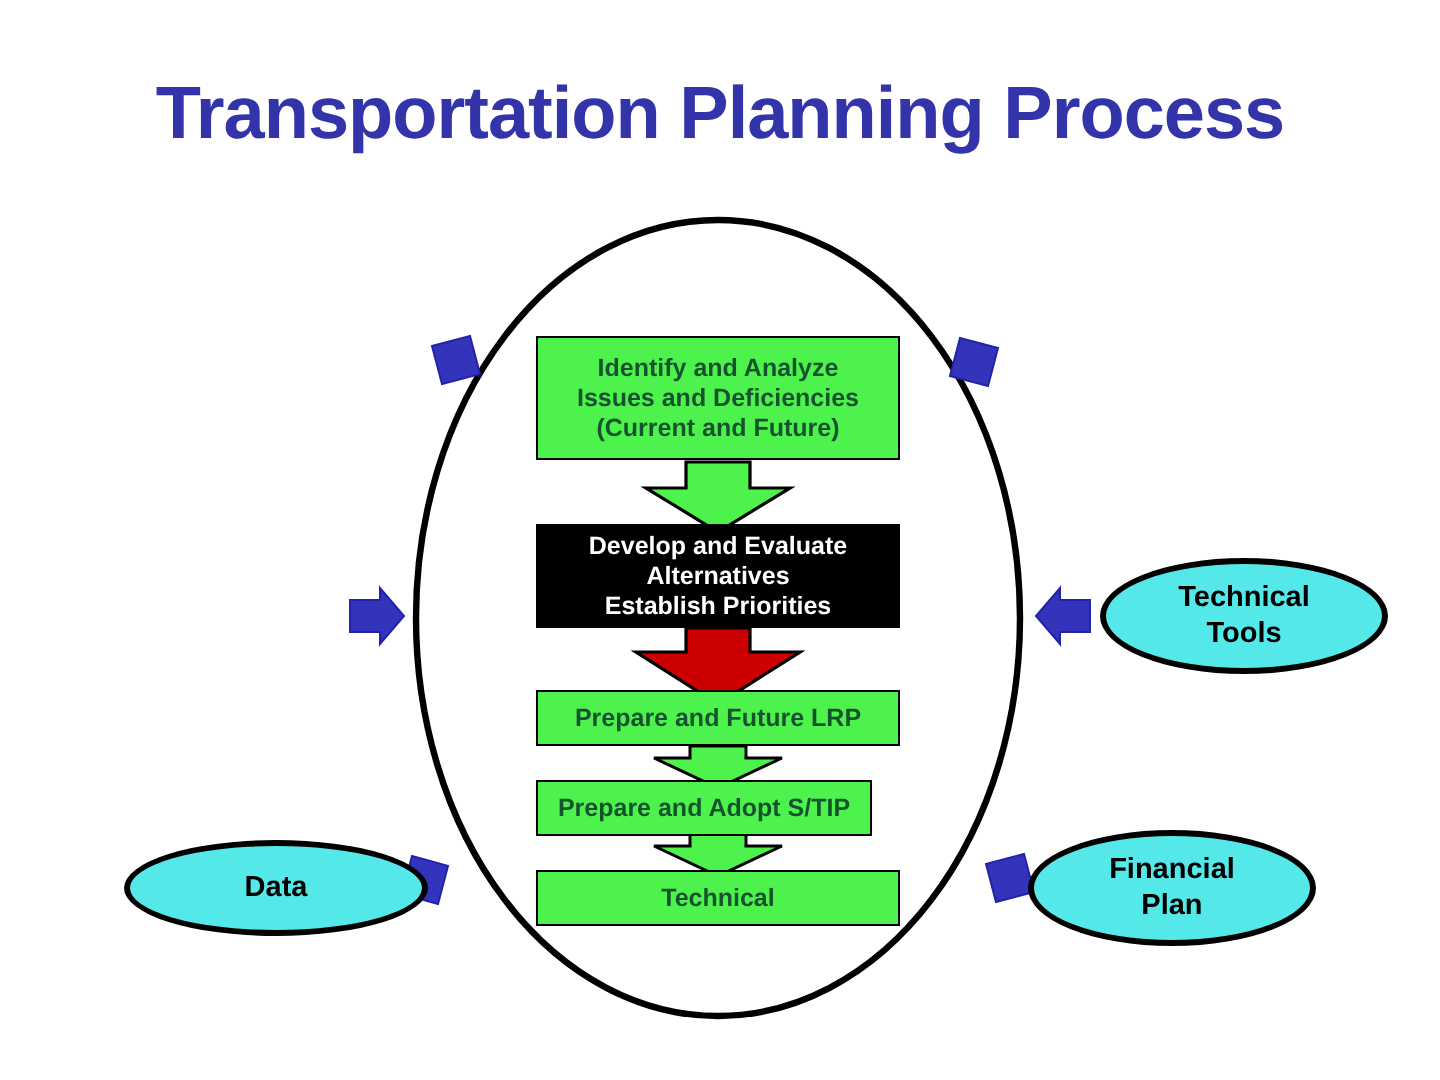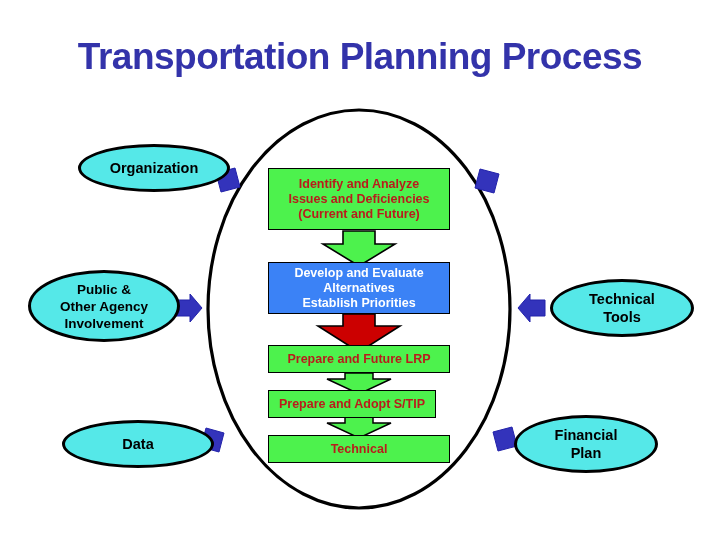--- a/index.html
+++ b/index.html
@@ -48,24 +48,24 @@
     box-sizing: border-box;
     border: 1.5px solid #000000;
     display: flex;
     align-items: center;
     justify-content: center;
     text-align: center;
     font-family: "Liberation Sans", sans-serif;
     font-weight: bold;
     font-size: 12.5px;
     line-height: 15px;
-    color: #b91c1c;
+    color: #14532d;
   }
   .proc-box.green { background: #4df24d; }
-  .proc-box.red   { background: #3b82f6; color: #ffffff; }
+  .proc-box.red   { background: #000000; color: #ffffff; }
 
   
   .oval {
     position: absolute;
     box-sizing: border-box;
     border: 3px solid #000000;
     border-radius: 50%;
     background: #55e8e8;
     display: flex;
     align-items: center;
@@ -120,25 +120,21 @@
   <div class="proc-box red nowrap-lines" style="left:268px; top:246px; width:182px; height:52px;">Develop and Evaluate
 Alternatives
 Establish Priorities</div>
 
   <div class="proc-box green nowrap-lines" style="left:268px; top:329px; width:182px; height:28px;">Prepare and Future LRP</div>
 
   <div class="proc-box green nowrap-lines" style="left:268px; top:374px; width:168px; height:28px;">Prepare and Adopt S/TIP</div>
 
   <div class="proc-box green nowrap-lines" style="left:268px; top:419px; width:182px; height:28px;">Technical</div>
 
-  <div class="oval nowrap-lines" style="left:78px; top:128px; width:152px; height:48px;">Organization</div>
 
-  <div class="oval small-text nowrap-lines" style="left:28px; top:254px; width:152px; height:72px;">Public &amp;
-Other Agency
-Involvement</div>
 
   <div class="oval nowrap-lines" style="left:62px; top:404px; width:152px; height:48px;">Data</div>
 
 
   <div class="oval nowrap-lines" style="left:550px; top:263px; width:144px; height:58px;">Technical
 Tools</div>
 
   <div class="oval nowrap-lines" style="left:514px; top:399px; width:144px; height:58px;">Financial
 Plan</div>
 

